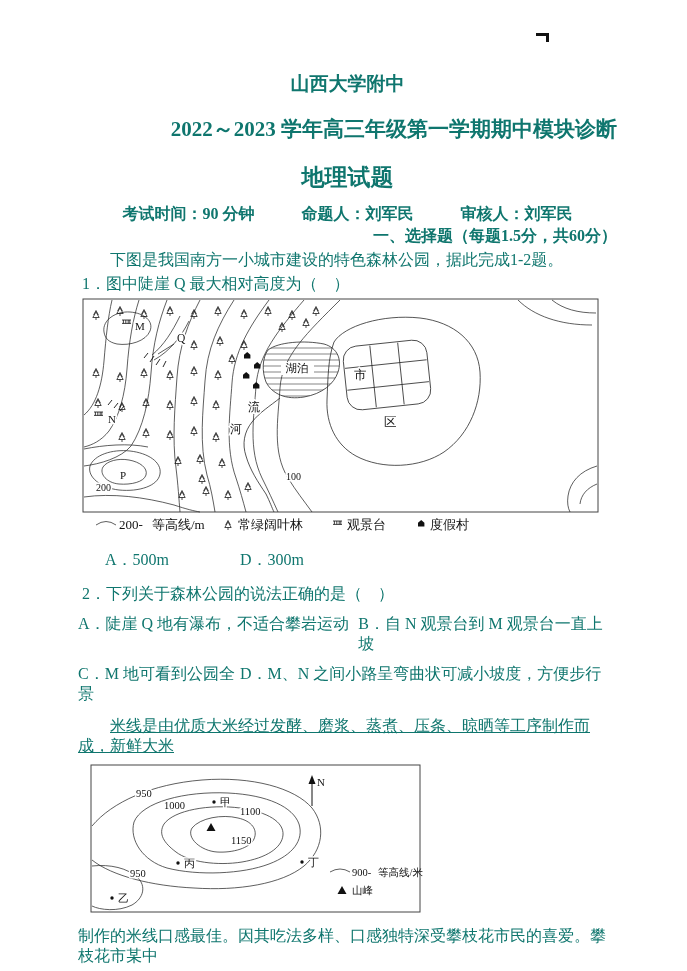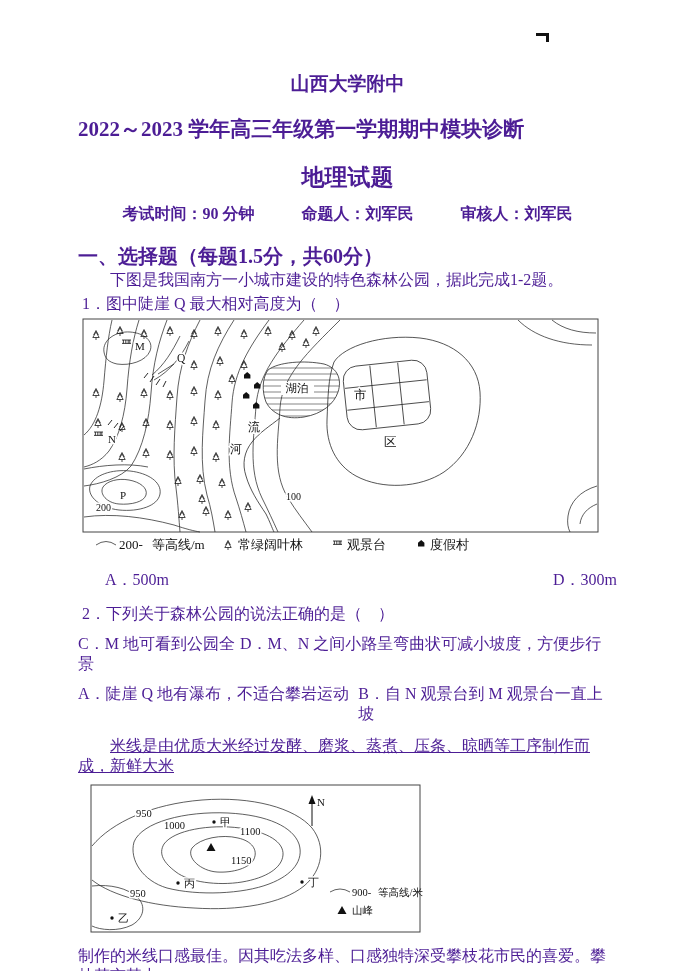--- a/index.html
+++ b/index.html
@@ -1,32 +1,32 @@
 <!DOCTYPE html>
 <html><head>
 <meta charset="utf-8">
 <style>
   html,body{margin:0;padding:0;background:#ffffff;}
   *{box-sizing:border-box;}
   .page{
-    width:687px;height:971px;background:#fff;color:#4c1d95;
+    width:687px;height:971px;background:#fff;color:#0f766e;
     font-family:"Liberation Serif","DejaVu Serif",serif;
     position:relative;padding:72px 70px 0 78px;overflow:hidden;
   }
   .school{font-size:19px;line-height:23px;text-align:center;font-weight:700;margin:0;}
-  .exam-title{font-size:21px;line-height:25px;text-align:left;font-weight:700;margin:22px 0 0;}
+  .exam-title{font-size:21px;line-height:25px;text-align:right;font-weight:700;margin:22px 0 0;}
   .subject{font-size:23px;line-height:28px;text-align:center;font-weight:700;margin:22px 0 0;}
   .meta{display:flex;justify-content:center;gap:47px;font-weight:700;font-size:16px;line-height:20px;margin-top:12px;}
-  .section-title{font-weight:700;font-size:20px;line-height:20px;margin-top:22px;}
+  .section-title{font-weight:700;font-size:16px;line-height:20px;margin-top:2px;text-align:right;}
   .intro{margin:4px 0 0;text-indent:2em;font-size:16px;line-height:20px;}
   .question{margin:4px 4px 0;font-size:16px;line-height:20px;}
   figure{margin:0;}
   .map1{margin:4px 0 0 4px;}
   .map2{margin:8px 0 0 12px;}
-  .q1-options{display:flex;margin-top:14px;padding-left:27px;font-size:16px;line-height:20px;justify-content:space-between;}
+  .q1-options{display:flex;margin-top:14px;padding-left:27px;font-size:16px;line-height:20px;}
   .q1-options .opt{width:135px;}
   .q1-options .opt:last-child{width:auto;}
   .q2{margin-top:14px;}
   .q2-row{display:flex;margin-top:10px;font-size:16px;line-height:20px;}
   .q2-row .colA{width:282px;}
   .q2-row .colC{width:162px;}
   .passage{margin:12px 0 0;font-size:16px;line-height:20px;}
   .passage.indent{text-indent:2em;text-decoration:underline;}
   .corner-mark{position:absolute;left:536px;top:33px;width:13px;height:9px;
     border-top:3px solid #111;border-right:3px solid #111;}
@@ -229,26 +229,26 @@
     </svg>
   </figure>
 
   <div class="q1-options">
     <span class="opt">A．500m</span>
     <span class="opt">D．300m</span>
   </div>
 
   <p class="question q2">2．下列关于森林公园的说法正确的是（　）</p>
   <div class="q2-row">
+    <span class="colA">A．陡崖 Q 地有瀑布，不适合攀岩运动</span>
+    <span>B．自 N 观景台到 M 观景台一直上坡</span>
+  </div>
+  <div class="q2-row">
     <span class="colC">C．M 地可看到公园全景</span>
     <span>D．M、N 之间小路呈弯曲状可减小坡度，方便步行</span>
-  </div>
-  <div class="q2-row">
-    <span class="colA">A．陡崖 Q 地有瀑布，不适合攀岩运动</span>
-    <span>B．自 N 观景台到 M 观景台一直上坡</span>
   </div>
 
   <p class="passage indent">米线是由优质大米经过发酵、磨浆、蒸煮、压条、晾晒等工序制作而成，新鲜大米</p>
 
   <figure class="map2">
     <svg width="348" height="150" viewBox="0 0 348 150">
       <rect x="1" y="1" width="329" height="147" fill="#fff" stroke="#444" stroke-width="1"></rect>
 
       <g>
         <line x1="222" y1="42" x2="222" y2="18" stroke="#111" stroke-width="1"></line>

